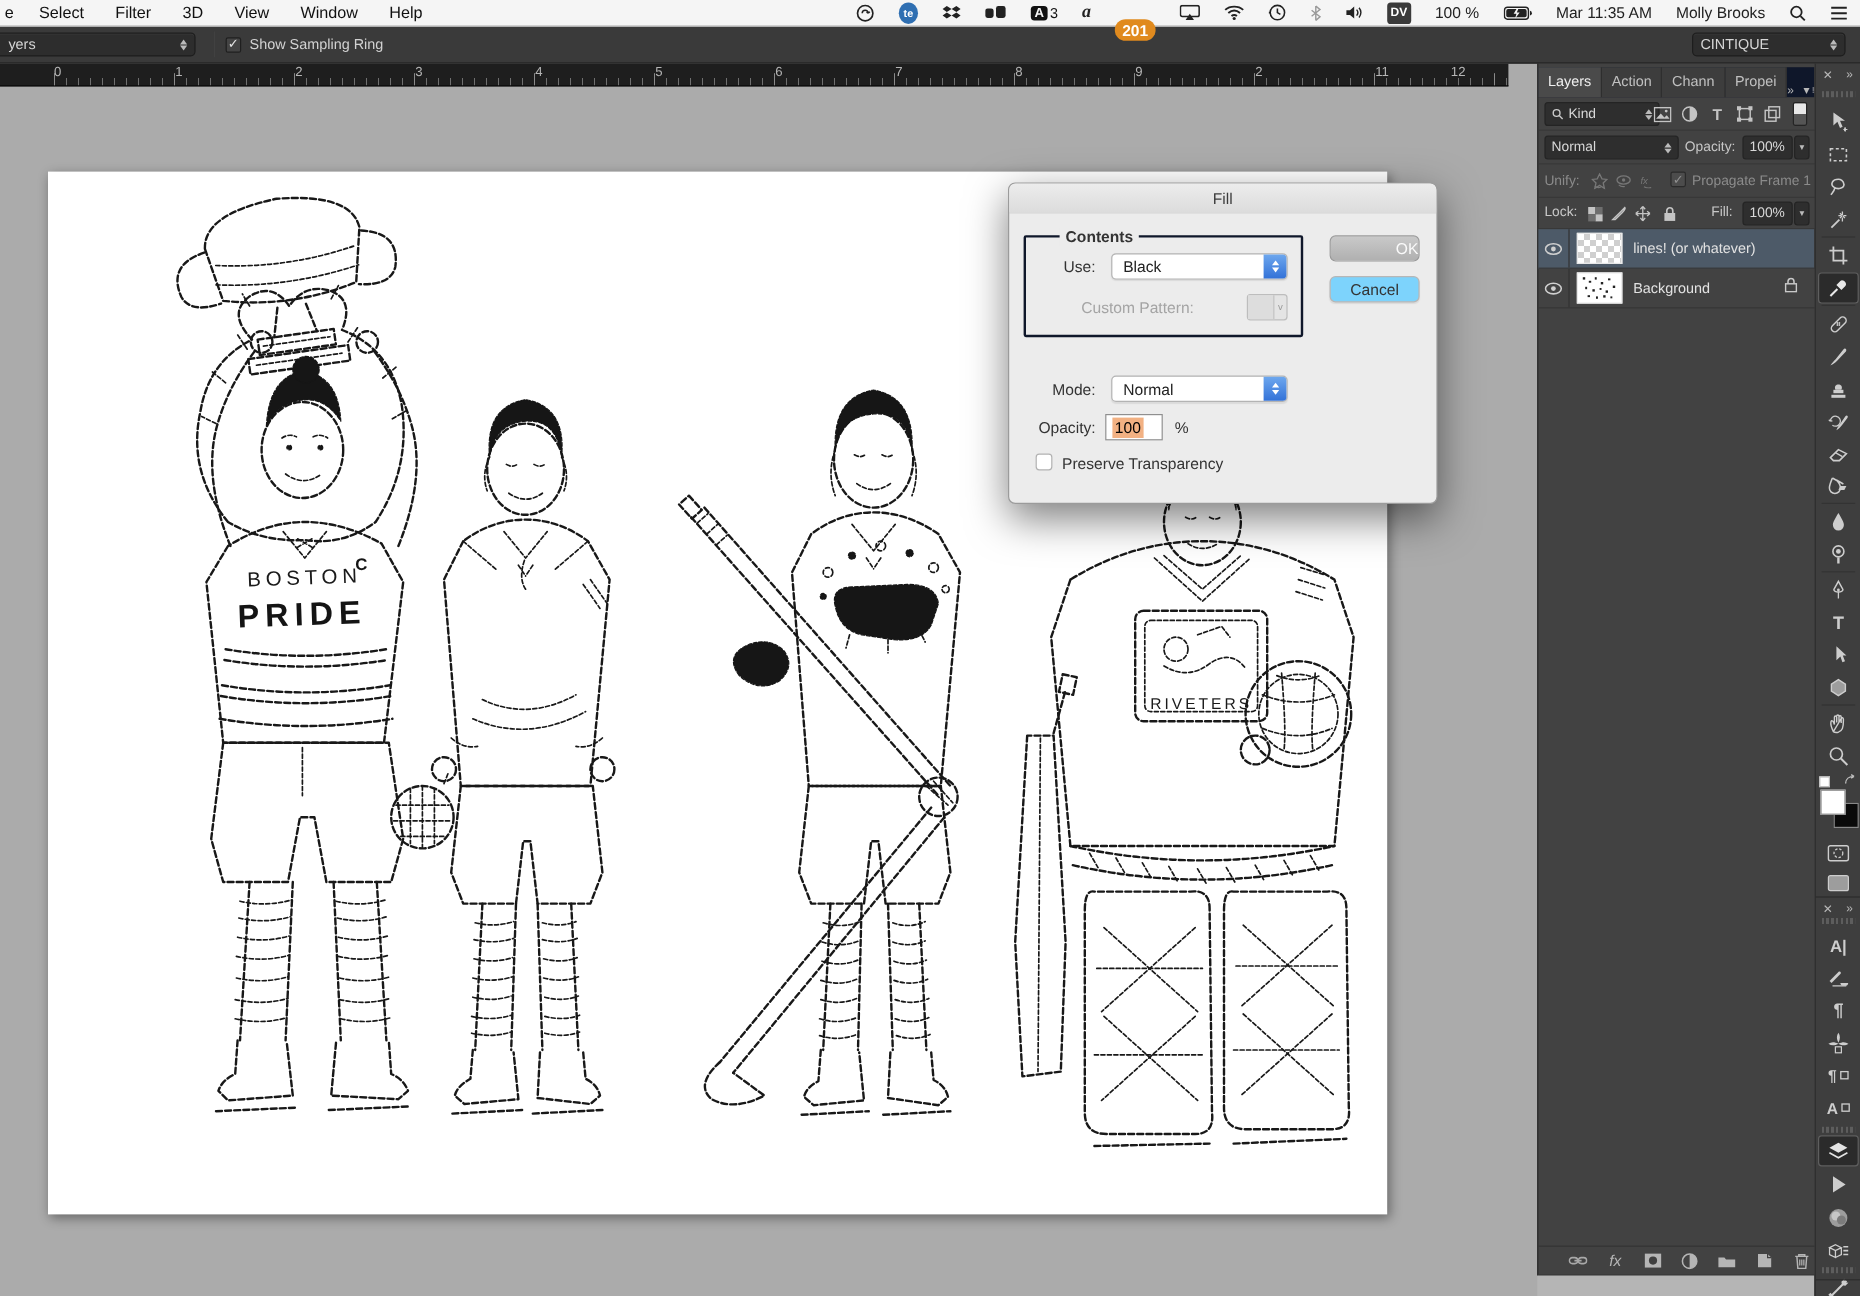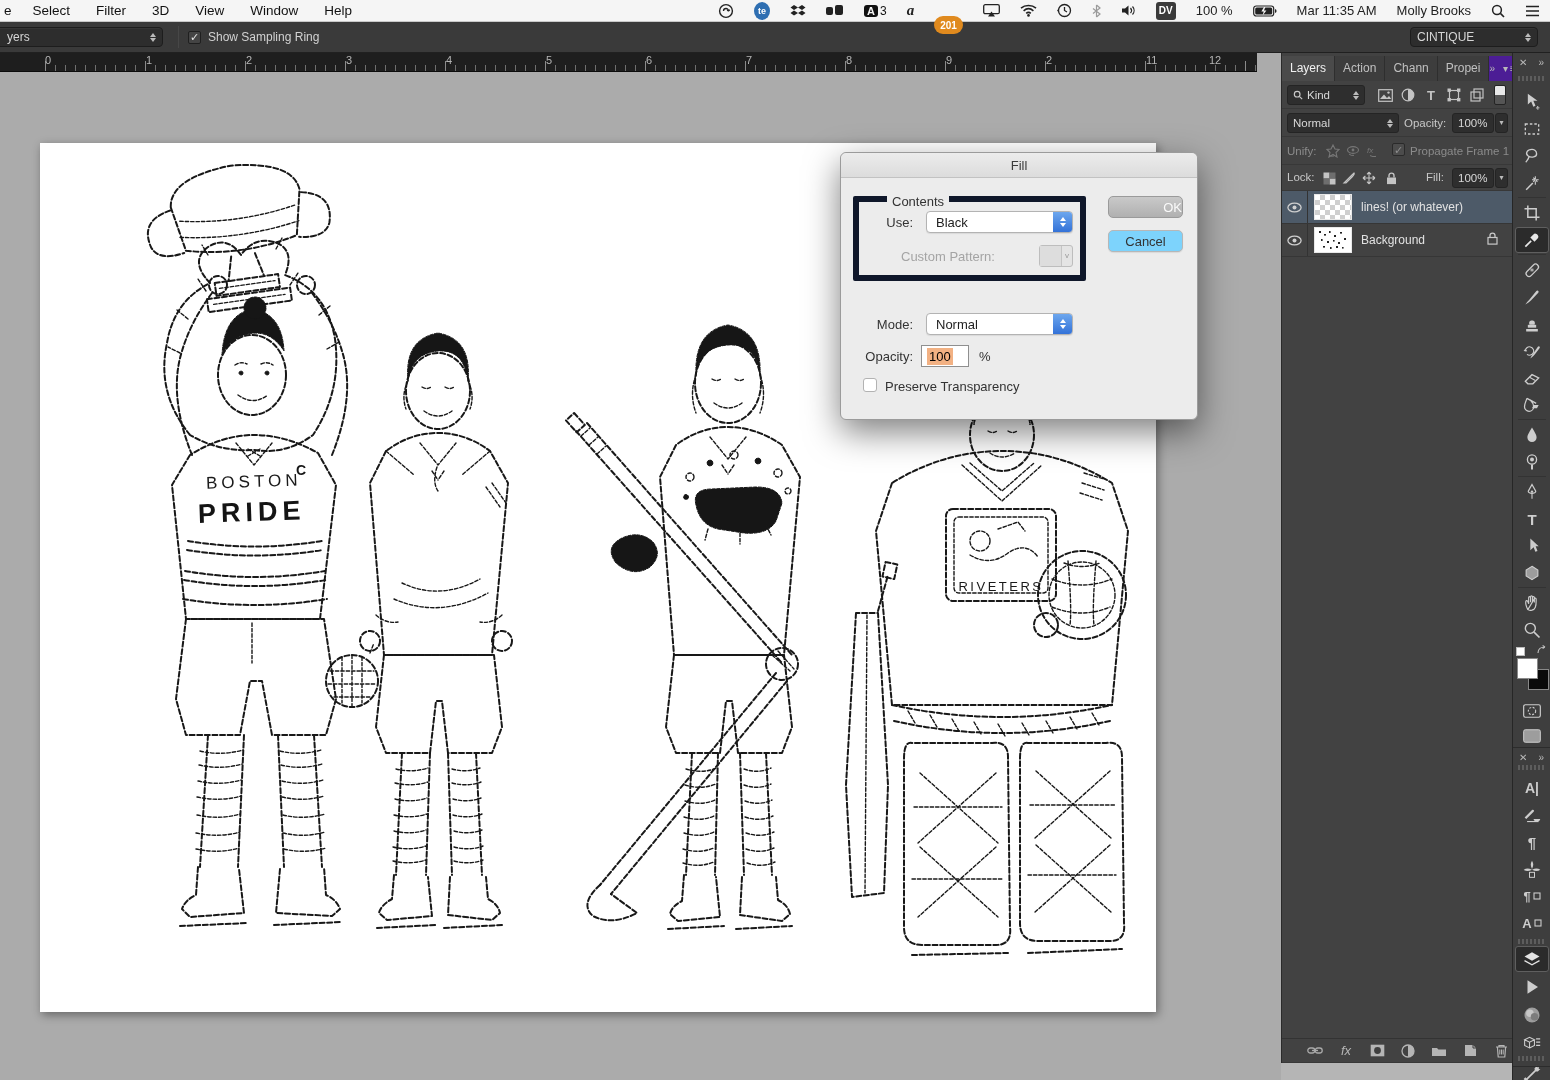--- a/index.html
+++ b/index.html
@@ -7,21 +7,21 @@
   #root{position:relative;width:1550px;height:1080px;overflow:hidden;background:#ababab;}
   .abs{position:absolute;}
 
   
   #menubar{position:absolute;left:0;top:0;width:1550px;height:22px;background:#f5f5f5;border-bottom:1px solid #c8c8c8;display:flex;align-items:center;justify-content:space-between;z-index:60;}
   .menus{display:flex;align-items:center;gap:0;padding-left:2px;}
   .menus span{font-size:13.5px;color:#111;padding:0 13px;cursor:default;}
   .menus span:first-child{padding:0 8px 0 2px;}
   .mstatus{display:flex;align-items:center;gap:20px;padding-right:10px;font-size:13px;color:#222;}
   .mstatus .sic{display:inline-flex;align-items:center;justify-content:center;height:18px;}
-  .pill{background:#e08a1e;color:#fff;border-radius:9px;font-size:10px;padding:1px 6px;font-weight:bold;margin-top:29px;}
+  .pill{background:#e08a1e;color:#fff;border-radius:9px;font-size:13px;padding:1px 6px;font-weight:bold;margin-top:29px;}
   .sqdark{background:#3a3a3a;color:#fff;font-size:10px;font-weight:bold;border-radius:3px;padding:2px 3px;}
   .tecirc{background:#2f6fb2;color:#fff;border-radius:50%;width:16px;height:16px;font-size:9px;font-weight:bold;display:flex;align-items:center;justify-content:center;}
   .a3ic{display:flex;align-items:center;gap:2px;font-size:12px;color:#111;}
   .a3ic b{background:#111;color:#f5f5f5;border-radius:3px;padding:0 3px;font-size:11px;}
   .alpha{font-family:"Liberation Serif",serif;font-style:italic;font-weight:bold;font-size:15px;}
 
   
   #optionsbar{position:absolute;left:0;top:22px;width:1550px;height:31px;background:#3a3a3a;border-bottom:1px solid #202020;z-index:55;}
   .dd-dark{background:#2d2d2d;border:1px solid #1d1d1d;border-radius:4px;color:#d6d6d6;font-size:12px;display:flex;align-items:center;height:20px;padding:0 6px;box-shadow:inset 0 1px 0 rgba(255,255,255,.04);}
   .stepper{margin-left:auto;display:flex;flex-direction:column;gap:1px;padding-left:8px;}
@@ -43,21 +43,21 @@
   #artboard{position:absolute;left:40px;top:90px;width:1116px;height:869px;background:#fff;box-shadow:2px 3px 9px rgba(0,0,0,.4);}
   #artwork path,#artwork ellipse,#artwork circle,#artwork line,#artwork rect{fill:none;stroke:#181818;stroke-width:2;stroke-dasharray:5 2.6;stroke-linecap:round;stroke-linejoin:round;}
   #artwork .fillb{fill:#161616;stroke:#161616;stroke-width:1;stroke-dasharray:3 1.6;}
   #artwork .thin{stroke-width:1.4;stroke-dasharray:3.4 2;}
   #artwork text{stroke:none;}
   .jersey-serif{font-family:"Liberation Serif",serif;}
 
   
   #filldialog{position:absolute;left:840px;top:152px;width:358px;height:268px;background:#ececec;border:1px solid #9b9b9b;border-radius:6px;box-shadow:0 12px 34px rgba(0,0,0,.5);z-index:70;}
   #fd-title{position:absolute;left:0;top:0;right:0;height:25px;background:linear-gradient(#ececec,#dcdcdc);border-bottom:1px solid #c2c2c2;border-radius:6px 6px 0 0;text-align:center;font-size:13px;color:#3c3c3c;line-height:25px;}
-  .group{position:absolute;border:6px solid #0f172a;border-radius:2px;}
+  .group{position:absolute;border:2px solid #0f172a;border-radius:2px;font-weight:bold;}
   .legend{position:absolute;top:-8px;left:28px;background:#ececec;padding:0 5px;font-size:13px;color:#333;}
   .flabel{position:absolute;font-size:13px;color:#333;text-align:right;}
   .flabel.dim{color:#a4a4a4;}
   .mac-dd{position:absolute;height:22px;background:#fff;border:1px solid #b3b3b3;border-radius:4px;font-size:13px;color:#222;display:flex;align-items:center;padding-left:9px;box-shadow:0 1px 1px rgba(0,0,0,.08);}
   .mac-dd .bluestep{position:absolute;right:0;top:0;width:19px;height:20px;background:linear-gradient(#6da7ee,#3372d8);border-radius:0 3px 3px 0;display:flex;flex-direction:column;align-items:center;justify-content:center;gap:2px;}
   .bluestep i{width:0;height:0;border-left:3.5px solid transparent;border-right:3.5px solid transparent;}
   .bluestep .up{border-bottom:4px solid #fff;}
   .bluestep .dn{border-top:4px solid #fff;}
   .btn{position:absolute;width:75px;height:22px;border-radius:5px;font-size:13px;text-align:center;line-height:21px;}
   .btn.ok{background:linear-gradient(#c9c9c9,#b0b0b0);border:1px solid #9a9a9a;color:#fafafa;}
@@ -65,21 +65,21 @@
   .mac-cb{position:absolute;width:14px;height:14px;background:#fff;border:1px solid #b2b2b2;border-radius:3px;}
   .patwell{position:absolute;width:34px;height:22px;border:1px solid #bdbdbd;border-radius:3px;background:#e4e4e4;display:flex;}
   .patwell .sw{width:22px;height:100%;background:#ddd;border-right:1px solid #c4c4c4;}
   .patwell .ar{flex:1;font-size:8px;color:#9a9a9a;text-align:center;line-height:20px;}
   .opfield{position:absolute;width:48px;height:22px;background:#fff;border:1px solid #8f8f8f;font-size:13px;display:flex;align-items:center;padding-left:5px;}
   .opfield b{background:#f2b183;font-weight:normal;padding:1px 2px;}
 
   
   #dock{position:absolute;left:1281px;top:53px;width:231px;height:1010px;background:#424242;border-left:1px solid #2a2a2a;z-index:40;}
   #dock-belowstrip{position:absolute;left:1281px;top:1063px;width:231px;height:17px;background:#b5b5b5;z-index:40;}
-  .tabbar{position:absolute;left:0;top:3px;width:100%;height:25px;background:#4c1d95;display:flex;align-items:center;}
+  .tabbar{position:absolute;left:0;top:3px;width:100%;height:25px;background:#0f172a;display:flex;align-items:flex-end;}
   .tab{font-size:12px;color:#c0c0c0;padding:5px 8px 6px;background:#3d3d3d;border-right:1px solid #2e2e2e;}
   .tab.active{background:#4a4a4a;color:#f0f0f0;}
   .tabbar .tb-ico{margin-left:auto;color:#b9b9b9;font-size:10px;padding-right:6px;letter-spacing:2px;}
   .prow{position:absolute;left:0;width:100%;border-bottom:1px solid #383838;}
   .plabel{color:#c7c7c7;font-size:11.5px;}
   .plabel.dim{color:#8b8b8b;}
   .well{background:#2e2e2e;border:1px solid #242424;border-radius:3px;color:#d8d8d8;font-size:11.5px;display:flex;align-items:center;padding:0 5px;height:20px;}
   .well .stepper{padding-left:4px;}
   .dropbtn{background:#2e2e2e;border:1px solid #242424;border-radius:3px;color:#bbb;font-size:8px;width:13px;height:20px;text-align:center;line-height:18px;}
   .iconbtn{display:inline-flex;align-items:center;justify-content:center;width:22px;height:20px;}
@@ -453,21 +453,21 @@
     <div class="tabbar">
       <span class="tab active">Layers</span>
       <span class="tab">Action</span>
       <span class="tab">Chann</span>
       <span class="tab">Propei</span>
       <span class="tb-ico">»</span>
       <span class="tb-ico">▾≡</span>
     </div>
 
     <div class="prow" style="top:28px;height:28px;">
-      <div class="well abs" style="left:5px;top:4px;width:78px;">
+      <div class="well abs" style="left:5px;top:4px;width:96px;">
         <svg width="10" height="10" viewBox="0 0 12 12">
             <circle cx="5" cy="5" r="3.4" fill="none" stroke="#c9c9c9" stroke-width="1.4"></circle>
             <path d="M7.6 7.6 L11 11" stroke="#c9c9c9" stroke-width="1.4"></path>
           </svg>
         <span style="margin-left:4px;">Kind</span>
         <span class="stepper">
             <i class="up"></i>
             <i class="dn"></i>
           </span>
       </div>

